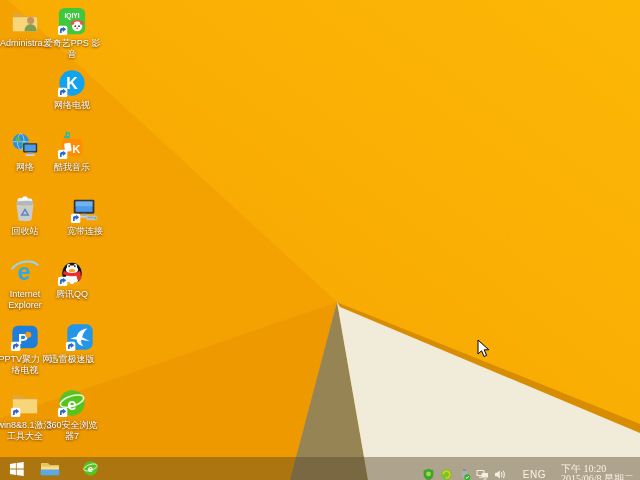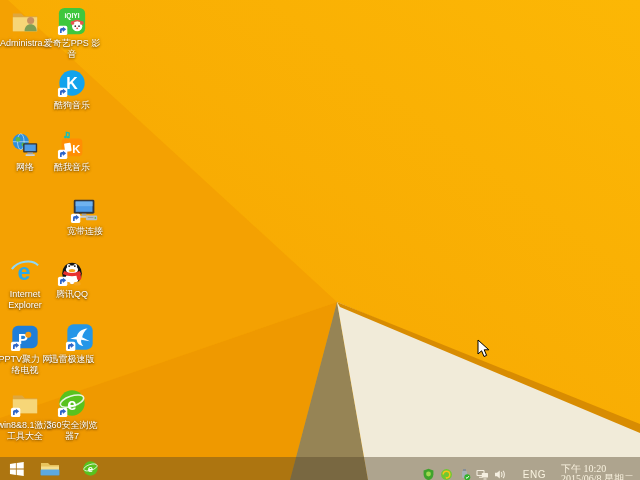--- a/index.html
+++ b/index.html
@@ -75,21 +75,21 @@
       </div>
       <div class="icon-cell" style="left: 49px; top: 68px;">
         <svg class="icon-art" viewBox="0 0 32 32">
           <circle cx="16" cy="16" r="13.5" fill="#12A3EC"></circle>
           <text x="16" y="22" font-size="17" font-family="Liberation Sans, DejaVu Sans, sans-serif" font-weight="bold" text-anchor="middle" fill="#fff">K</text>
           <g>
             <rect x="1" y="21" width="10" height="10" rx="2" fill="#fff"></rect>
             <path d="M3.2 28.8 L3.2 25.5 C3.2 24.3 4 23.5 5.2 23.5 L6.3 23.5 L6.3 22 L9.8 24.8 L6.3 27.6 L6.3 26.1 L5.4 26.1 C5.1 26.1 5 26.3 5 26.6 L5 28.8 Z" fill="#2F66C8"></path>
           </g>
         </svg>
-        <div class="icon-label">酷狗音乐</div>
+        <div class="icon-label">网络电视</div>
       </div>
       <div class="icon-cell" style="left: 2px; top: 130px;">
         <svg class="icon-art" viewBox="0 0 32 32">
           <circle cx="11.5" cy="12.5" r="8.5" fill="#2F8FD8"></circle>
           <ellipse cx="11.5" cy="12.5" rx="3.5" ry="8.5" stroke="rgba(255,255,255,.55)" fill="none"></ellipse>
           <path d="M3 12.5 H20" stroke="rgba(255,255,255,.55)"></path>
           <circle cx="8.5" cy="10" r="2.6" fill="#58B84C"></circle>
           <circle cx="14.5" cy="15.5" r="2.2" fill="#58B84C"></circle>
           <rect x="14" y="14" width="15" height="10" rx="1" fill="#33373D"></rect>
           <rect x="15.5" y="15.5" width="12" height="7" fill="#4D9BE8"></rect>
@@ -105,20 +105,31 @@
           <circle cx="12" cy="7.8" r="1.5" fill="#17BFB4"></circle>
           <rect x="5" y="9" width="22" height="19" rx="4" fill="#FF8E04"></rect>
           <rect x="8" y="14" width="7" height="9" rx="1" fill="#fff" transform="rotate(-8 11 18)"></rect>
           <text x="20.5" y="25" font-size="12" font-family="Liberation Sans, DejaVu Sans, sans-serif" font-weight="bold" text-anchor="middle" fill="#fff">K</text>
           <g>
             <rect x="1" y="21" width="10" height="10" rx="2" fill="#fff"></rect>
             <path d="M3.2 28.8 L3.2 25.5 C3.2 24.3 4 23.5 5.2 23.5 L6.3 23.5 L6.3 22 L9.8 24.8 L6.3 27.6 L6.3 26.1 L5.4 26.1 C5.1 26.1 5 26.3 5 26.6 L5 28.8 Z" fill="#2F66C8"></path>
           </g>
         </svg>
         <div class="icon-label">酷我音乐</div>
+      </div>
+      <div class="icon-cell" style="left: 2px; top: 194px;">
+        <svg class="icon-art" viewBox="0 0 32 32">
+          <circle cx="11" cy="7" r="3" fill="#F2F1EC"></circle>
+          <circle cx="16" cy="5.5" r="3.2" fill="#FAFAF6"></circle>
+          <circle cx="21" cy="7.2" r="2.8" fill="#EDECE6"></circle>
+          <ellipse cx="16" cy="9.5" rx="9.5" ry="2.4" fill="#AEB9C6"></ellipse>
+          <path d="M6.8 10 C6.8 11.3 11 12 16 12 C21 12 25.2 11.3 25.2 10 L23 27.2 C23 28.3 19.8 29 16 29 C12.2 29 9 28.3 9 27.2 Z" fill="#C7D0DA" opacity=".92"></path>
+          <path d="M16 16.5 l3.5 6 h-7 z" fill="none" stroke="#5B87C5" stroke-width="1.6"></path>
+        </svg>
+        <div class="icon-label">回收站</div>
       </div>
       <div class="icon-cell" style="left: 49px; top: 194px; margin-left: 13px;">
         <svg class="icon-art" viewBox="0 0 32 32">
           <rect x="4" y="6" width="22" height="15" rx="1.5" fill="#33373D"></rect>
           <rect x="6" y="8" width="18" height="11" fill="#4D9BE8"></rect>
           <rect x="6" y="8" width="18" height="5" fill="#6FB2F0"></rect>
           <rect x="12.5" y="21" width="5" height="2" fill="#9AA2AC"></rect>
           <rect x="9" y="23.2" width="12" height="2" rx="1" fill="#C9D0D8"></rect>
           <rect x="17" y="23" width="12" height="5" rx="1" fill="#B9C1C9"></rect>
           <rect x="19" y="24.5" width="6" height=".9" fill="#8D959E"></rect>

